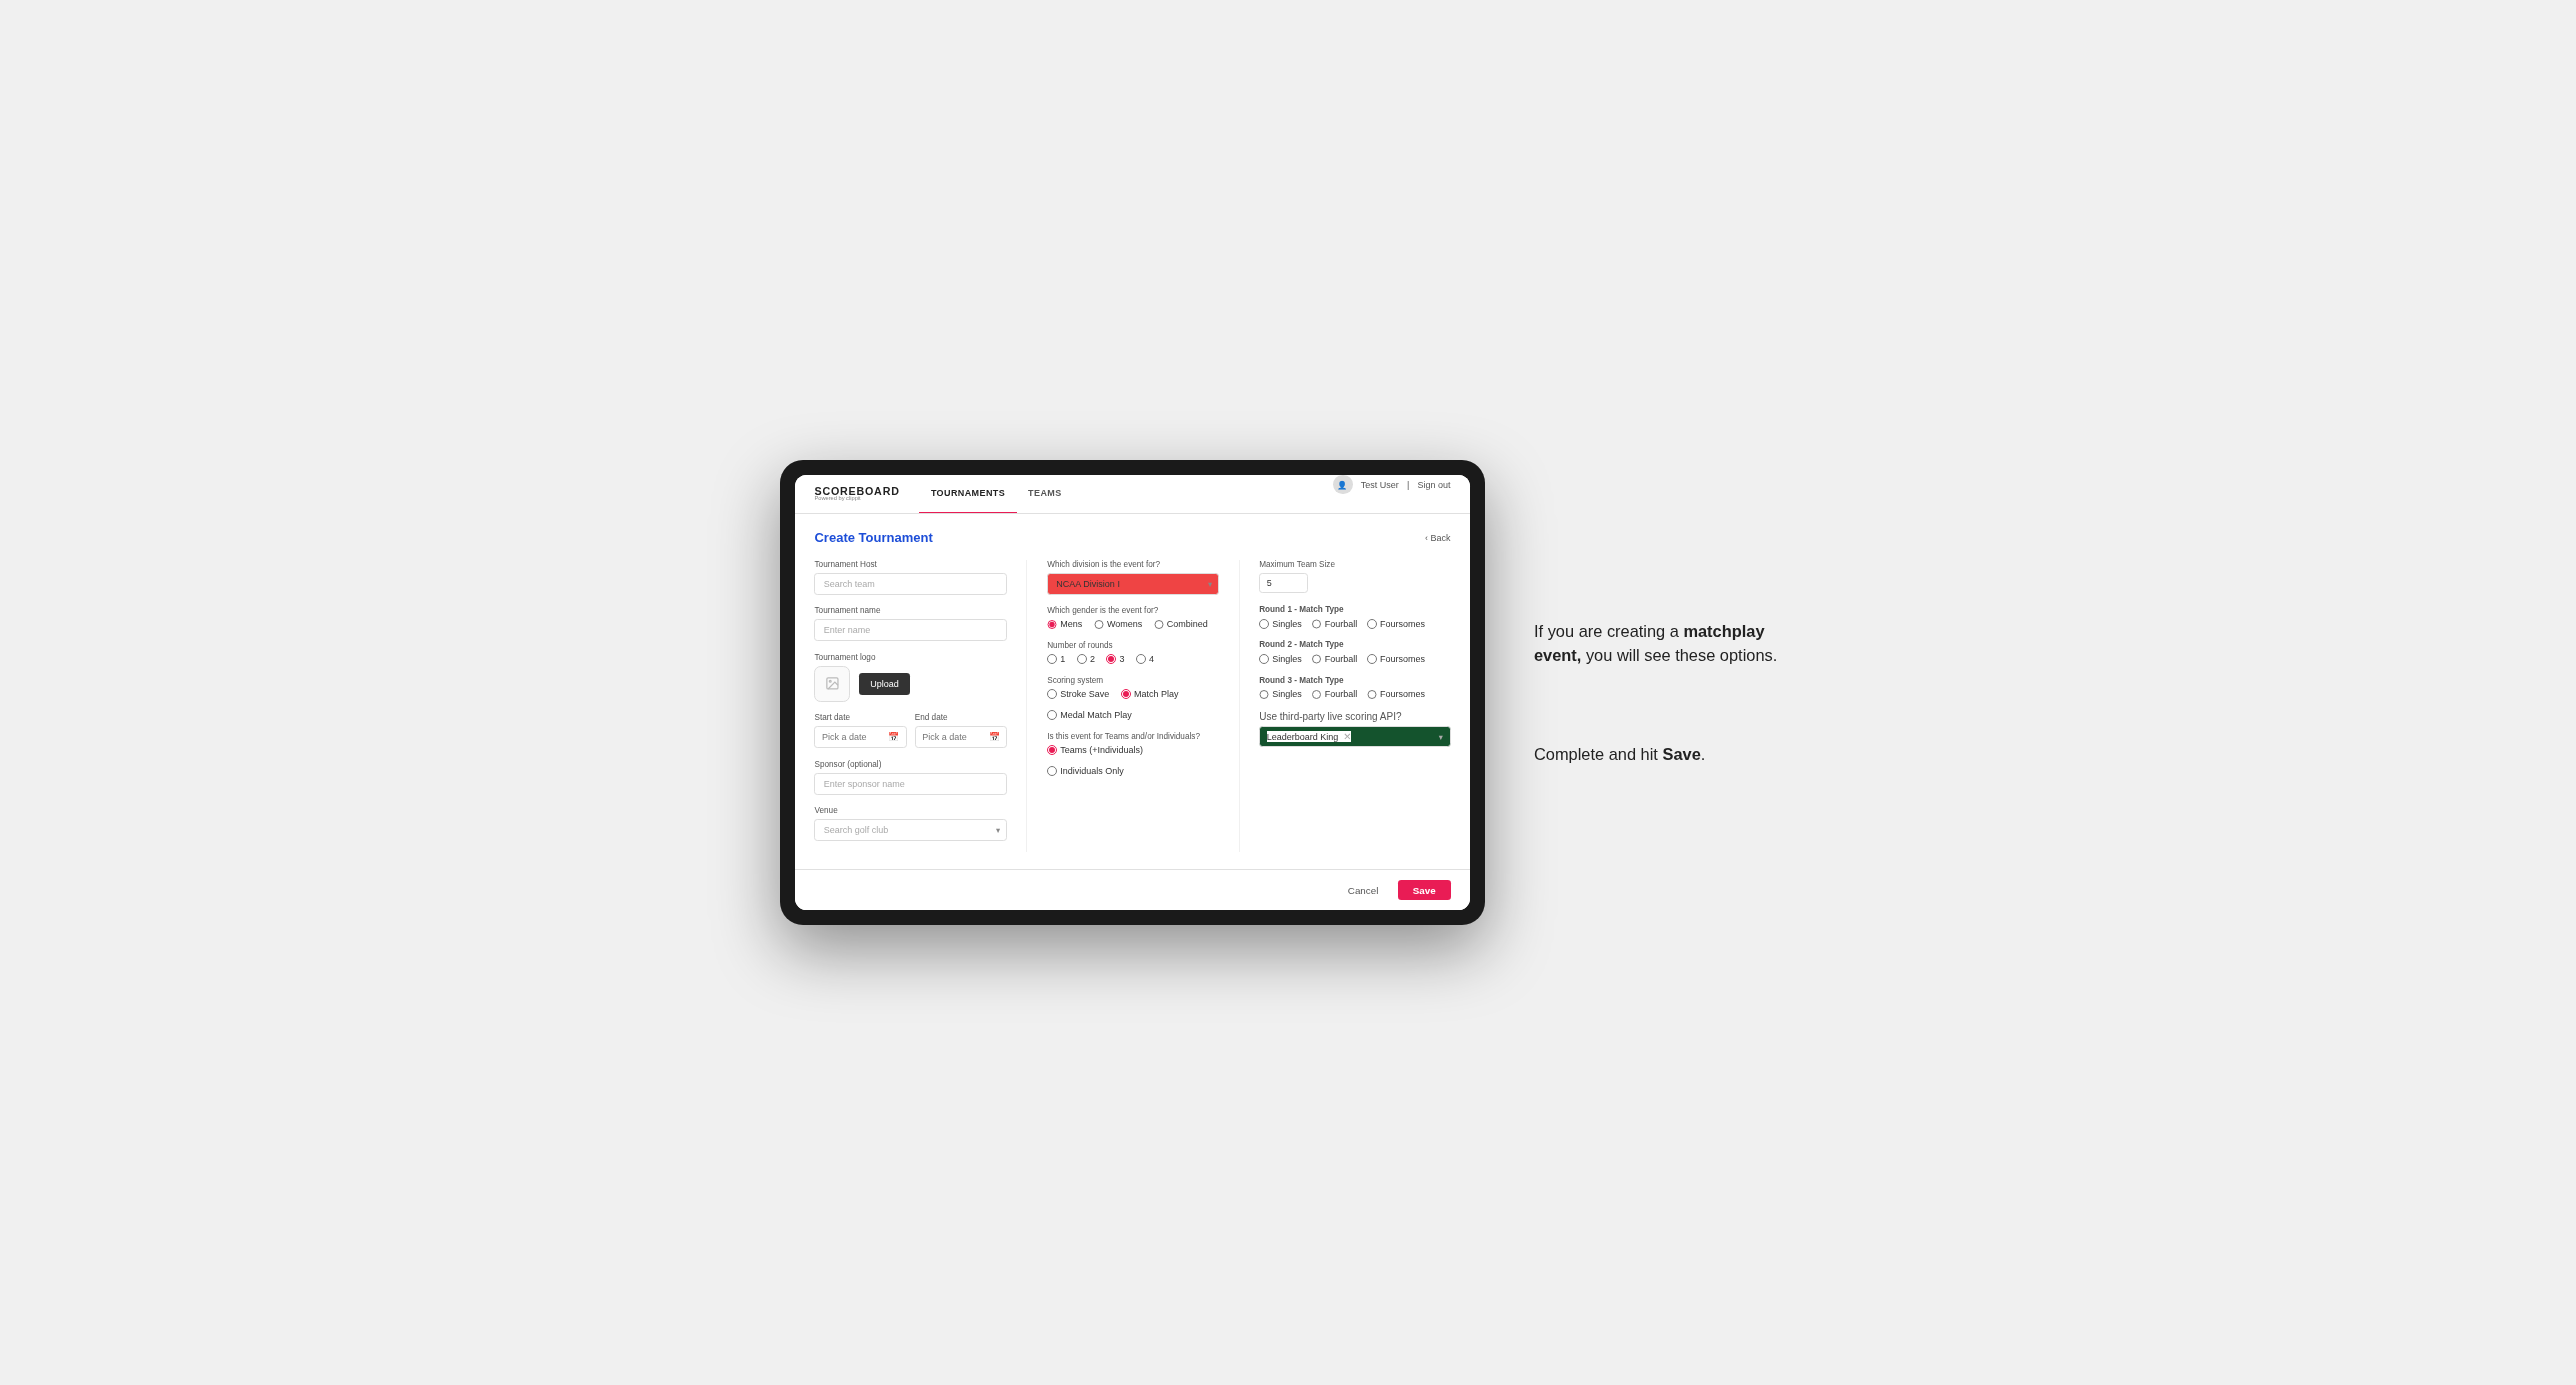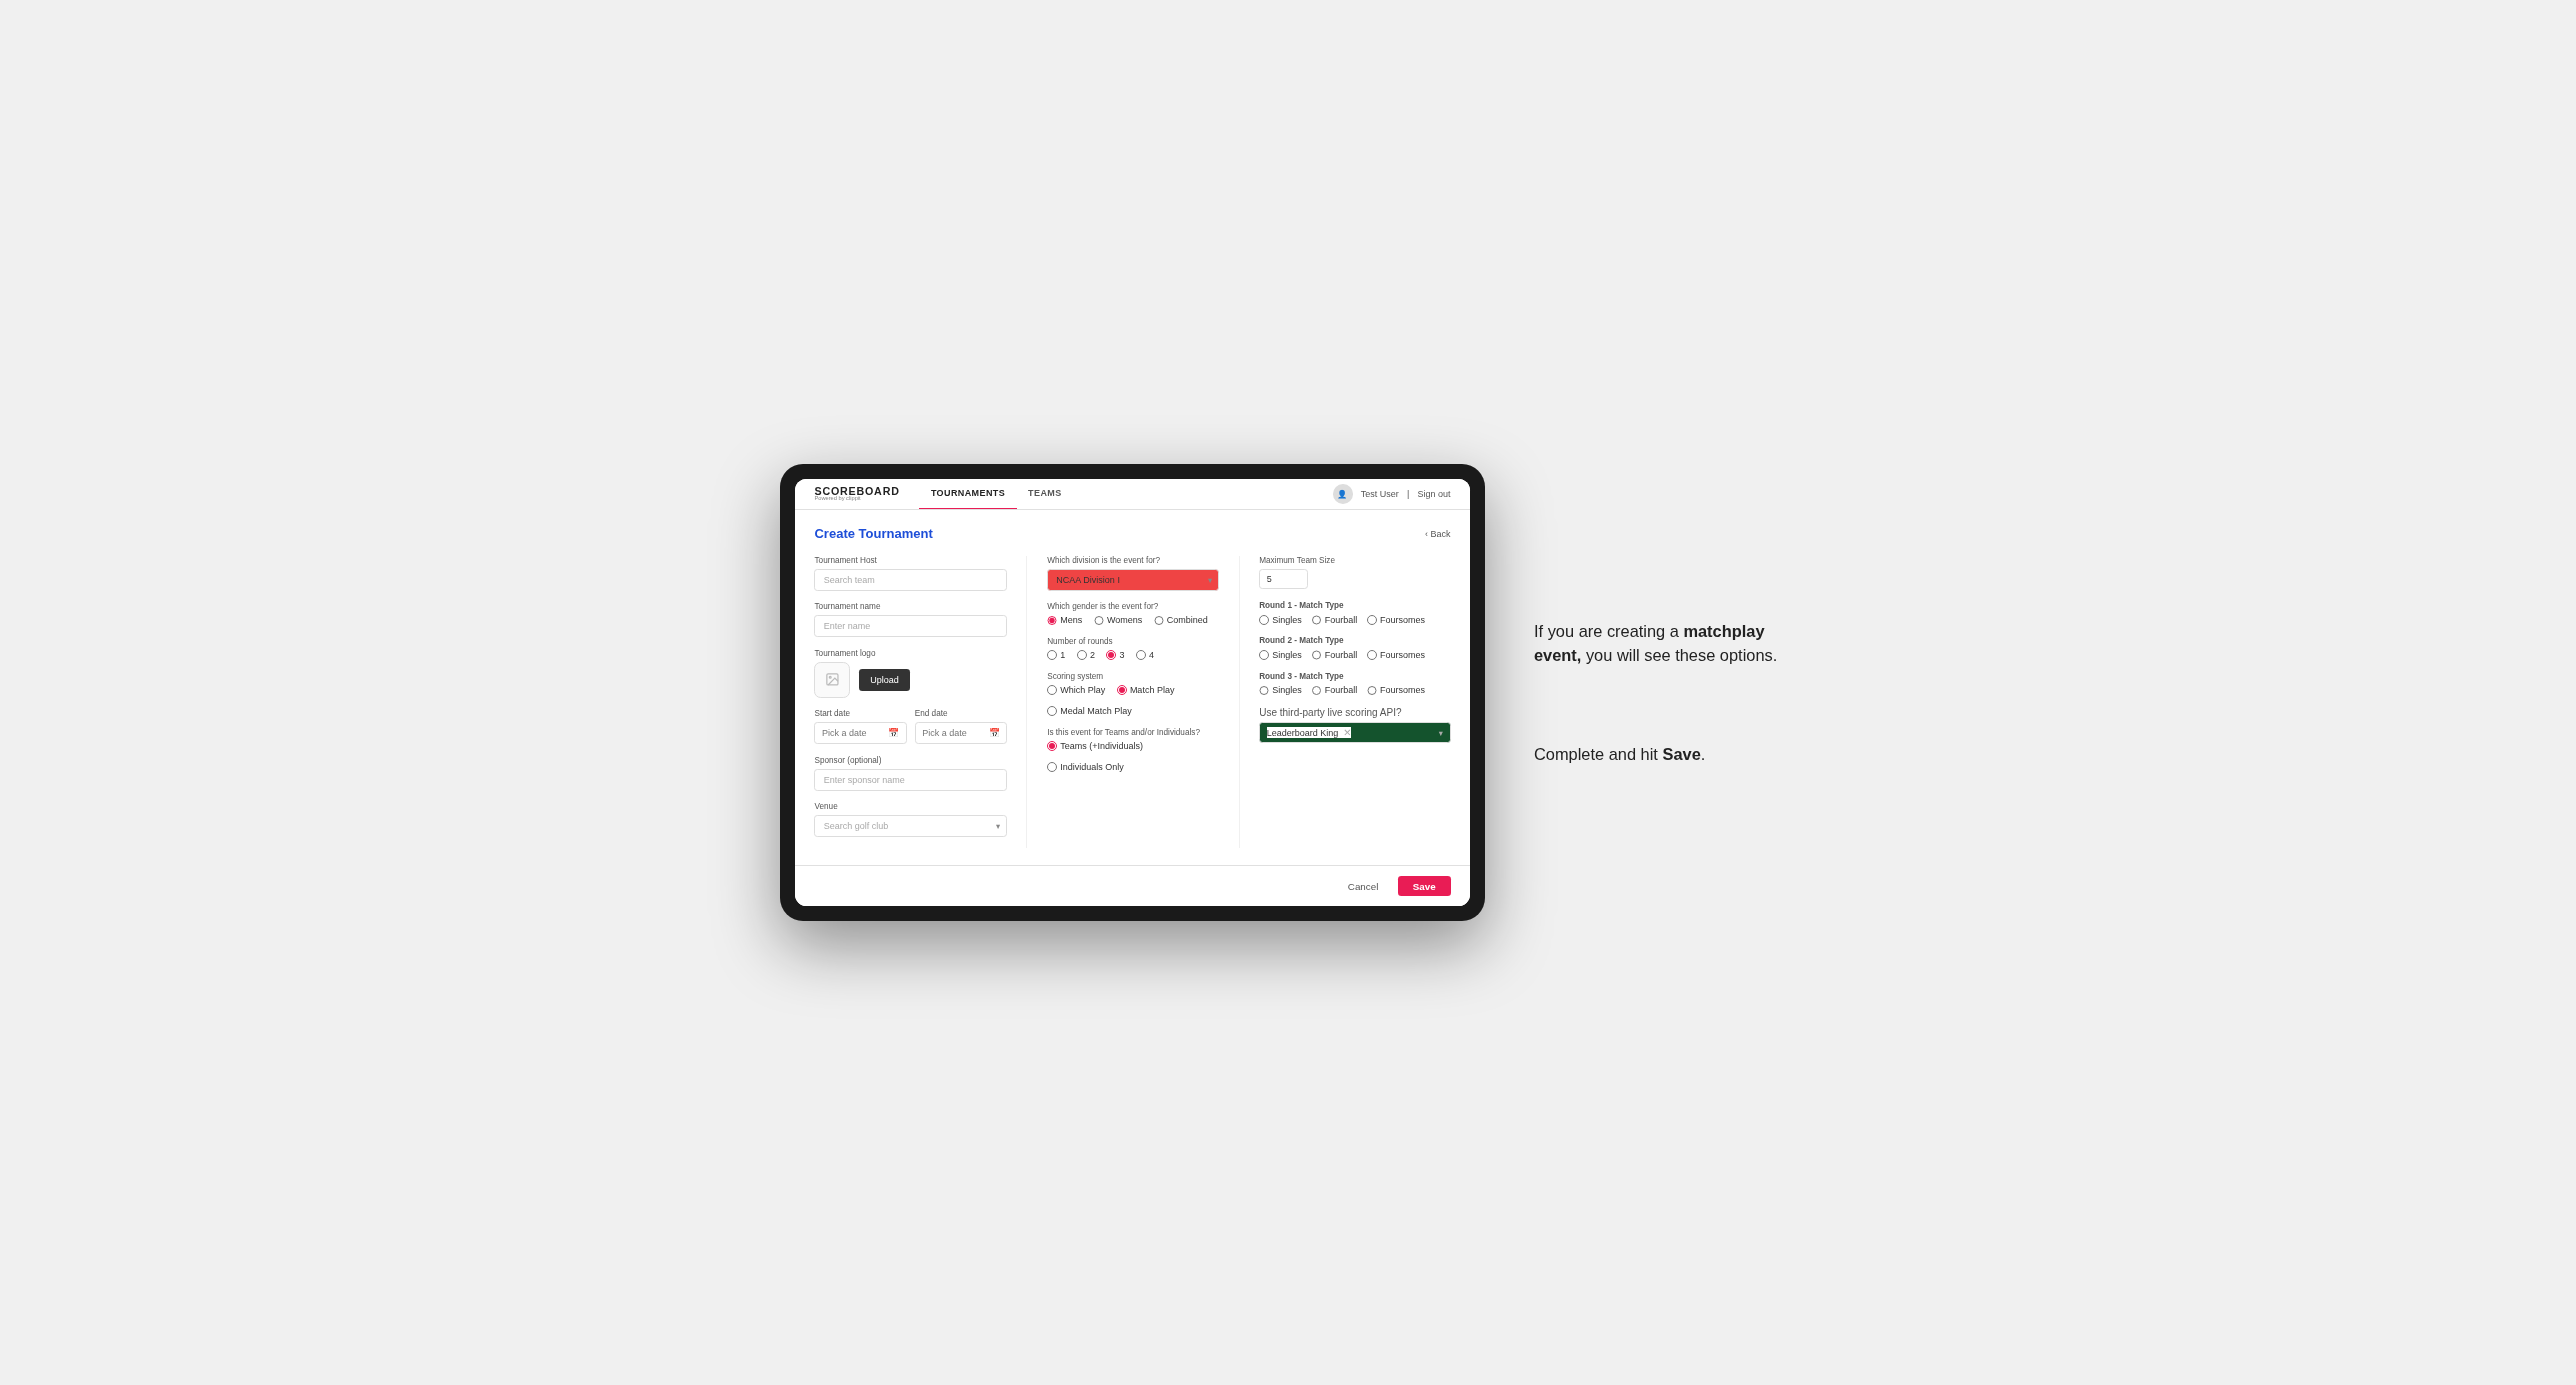--- a/index.html
+++ b/index.html
@@ -33,23 +33,23 @@
       border-radius: 11.5px;
       overflow: hidden;
       display: flex;
       flex-direction: column;
     }
     
     .nav-bar {
       background: #fff;
       border-bottom: 0.8px solid #e0e0e0;
       display: flex;
-      align-items: center;
+      align-items: flex-start;
       padding: 0 19.7px;
-      height: 31px;
+      height: 39px;
       justify-content: space-between;
     }
     .nav-logo {
       display: flex;
       flex-direction: column;
       line-height: 1;
     }
     .nav-logo .logo-main {
       font-size: 10.7px;
       font-weight: 800;
@@ -534,21 +534,21 @@
                   <input type="radio" name="rounds" style="">
                   <span>4</span>
                 </label>
               </div>
             </div>
             <div class="field-group">
               <div class="field-label">Scoring system</div>
               <div class="radio-group">
                 <label class="radio-option">
                   <input type="radio" name="scoring" style="">
-                  <span>Which Play</span>
+                  <span>Stroke Save</span>
                 </label>
                 <label class="radio-option">
                   <input type="radio" name="scoring" checked="" style="">
                   <span>Match Play</span>
                 </label>
                 <label class="radio-option">
                   <input type="radio" name="scoring" style="">
                   <span>Medal Match Play</span>
                 </label>
               </div>

